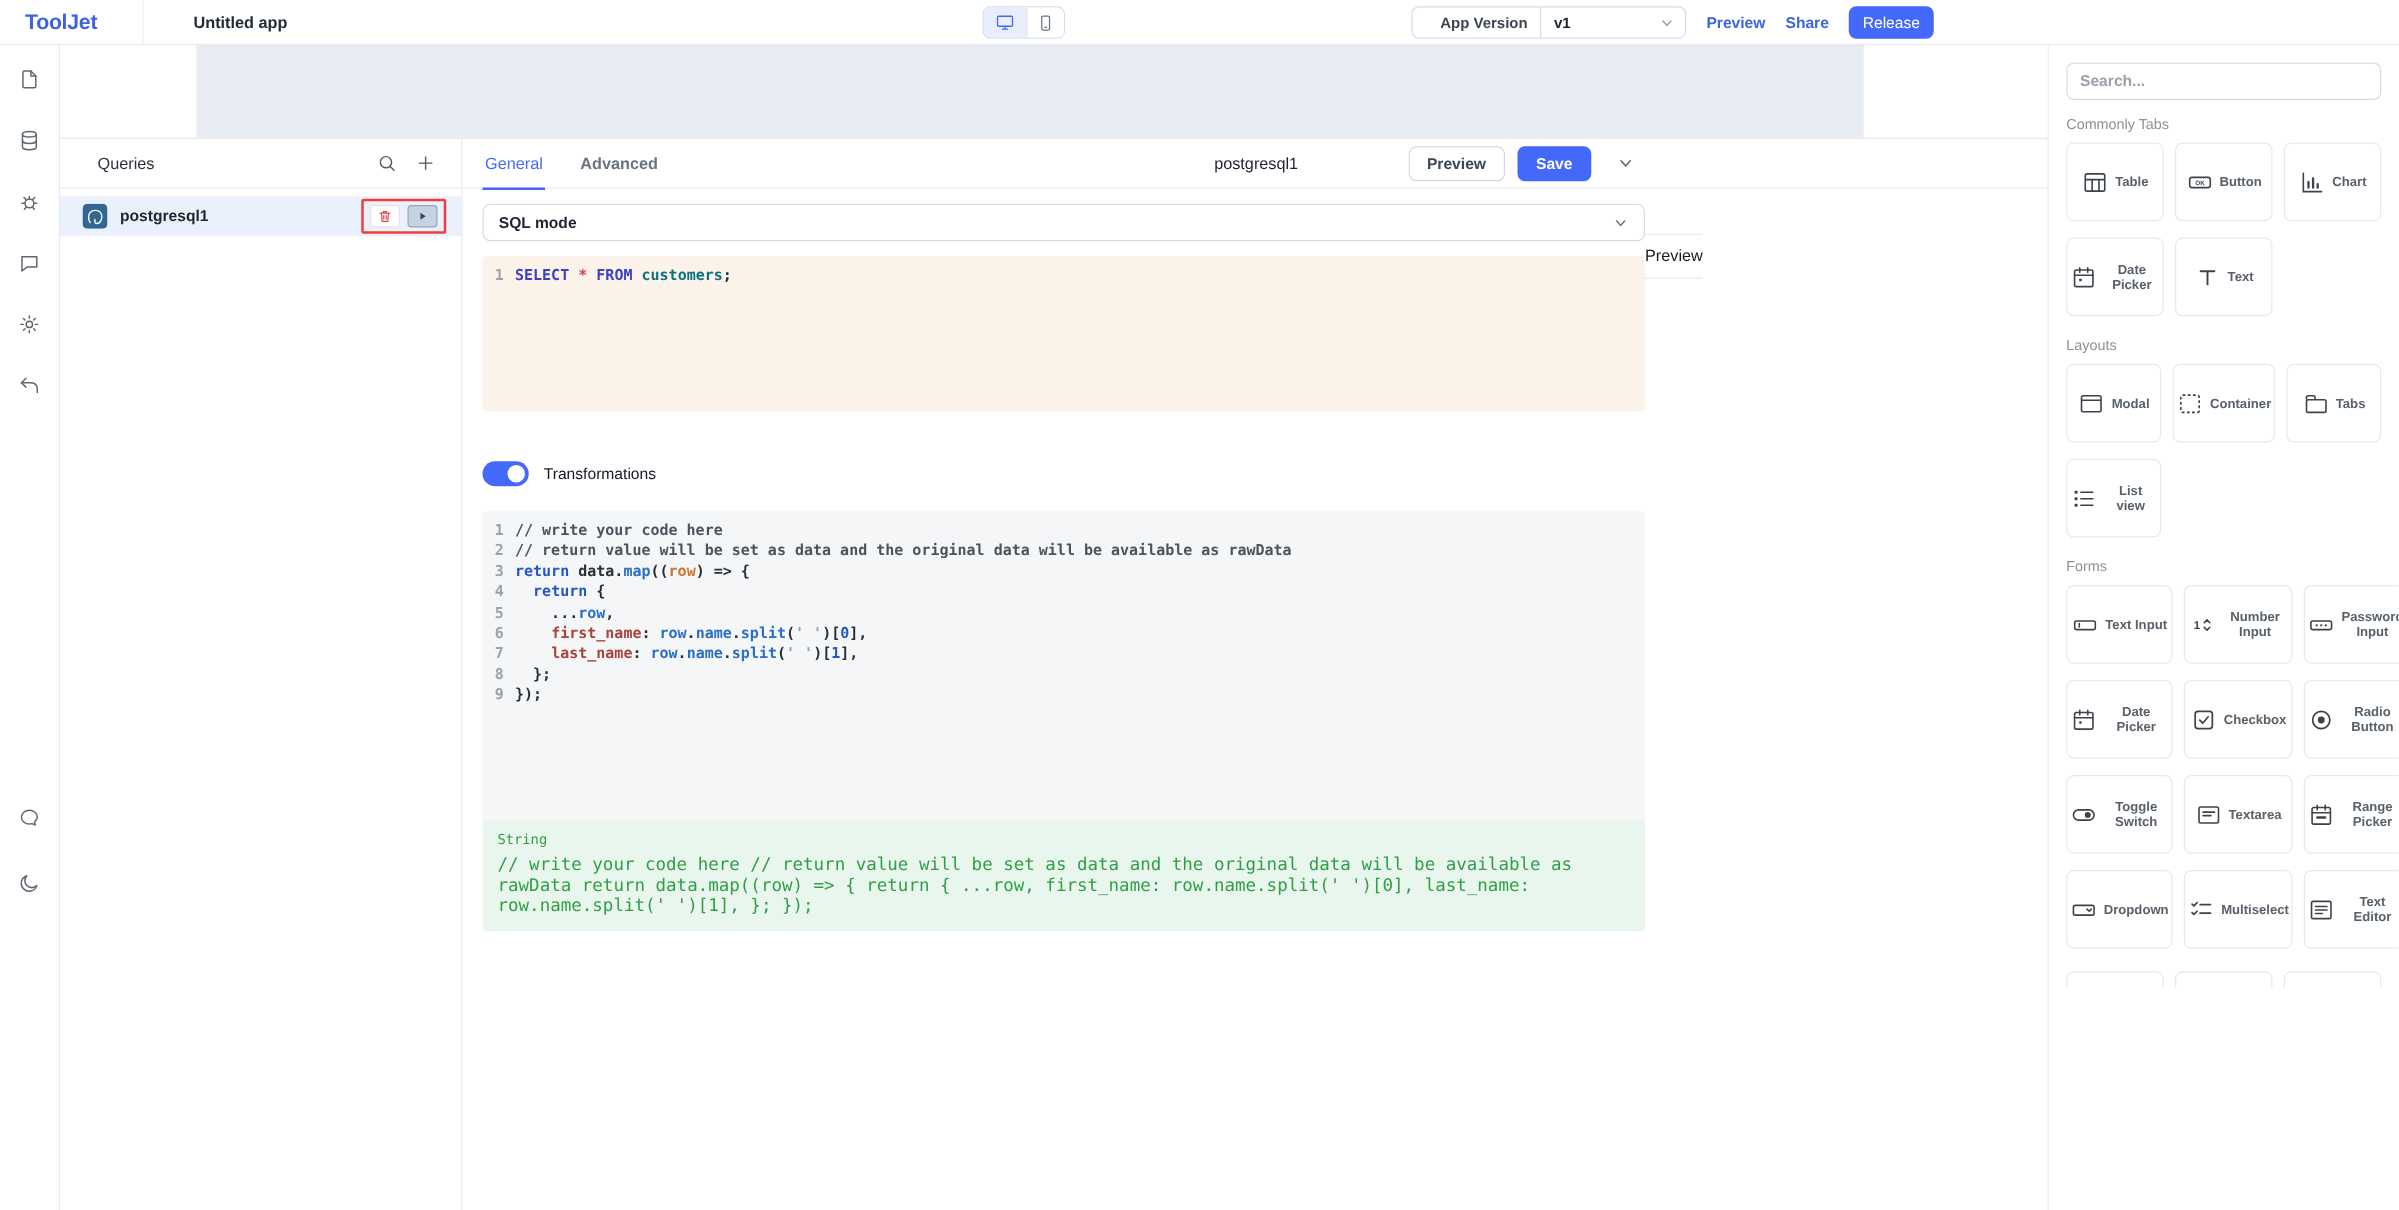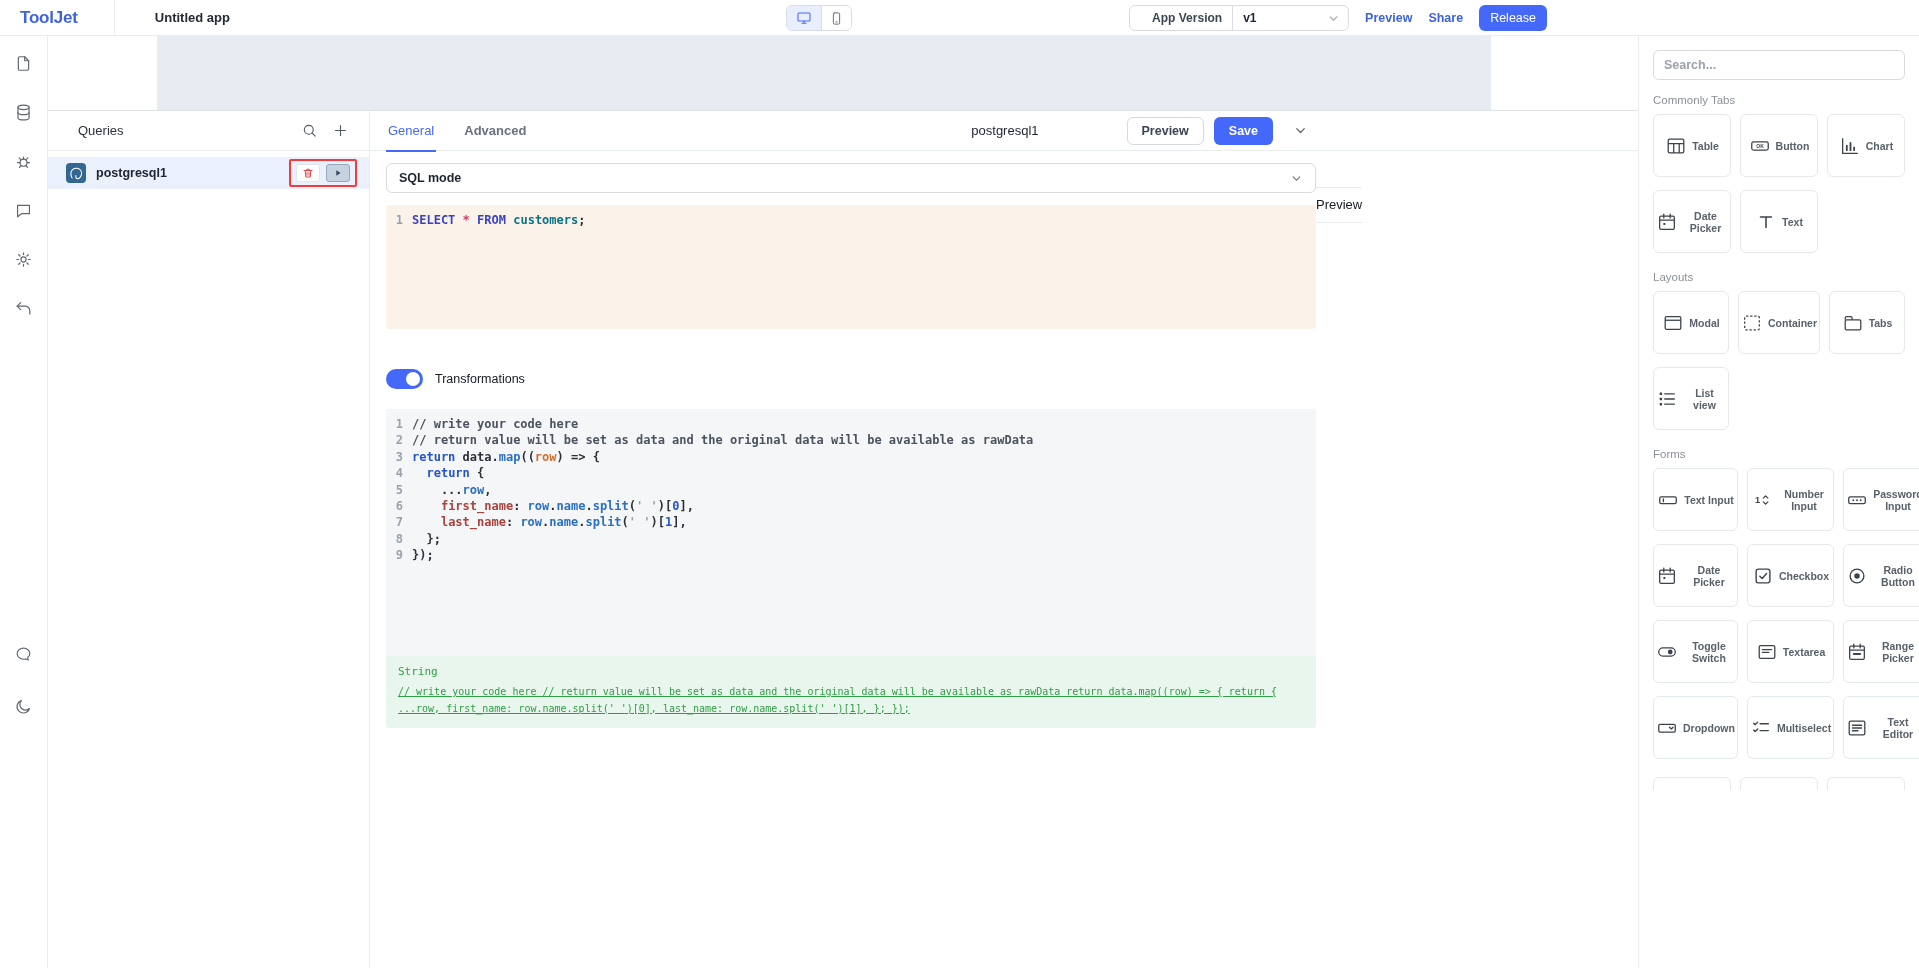--- a/index.html
+++ b/index.html
@@ -80,21 +80,21 @@
   .js-editor{background:#f5f6f8;min-height:247px;border-radius:3px 3px 0 0;}
   .code-line{display:flex;}
   .gutter{flex:none;width:26px;padding-right:9px;text-align:right;color:#9aa2ab;}
   .code-text{white-space:pre;color:#2b3036;}
   .tk-sqlkw{color:#3a41c5;} .tk-star{color:#d6336c;} .tk-tbl{color:#0b7285;}
   .tk-com{color:#4b545e;} .tk-kw{color:#2456c4;} .tk-fn{color:#2b6fc2;}
   .tk-param{color:#cf7231;} .tk-prop{color:#a8443c;} .tk-str{color:#9aa3ab;} .tk-num{color:#2456c4;}
 
   .result-box{background:#e9f6ee;border-radius:0 0 3px 3px;padding:9px 12px 11px;}
   .result-type{font-family:"DejaVu Sans Mono",monospace;font-size:11px;color:#2f9e44;margin-bottom:6px;}
-  .result-value{font-family:"DejaVu Sans Mono",monospace;font-size:10px;line-height:16.5px;color:#2f9e44;text-decoration:underline;}
+  .result-value{font-family:"DejaVu Sans Mono",monospace;font-size:14px;line-height:16.5px;color:#2f9e44;}
   .preview-section{margin-top:24px;border-top:1px solid #e8ebef;}
   .preview-label{font-size:13px;font-weight:500;color:#141a23;padding:9px 0 10px;border-bottom:1px solid #e8ebef;}
 
   
   .widgets-panel{width:281px;flex:none;border-left:1px solid #e8ebef;background:#fff;}
   .widgets-clip{height:754px;overflow:hidden;padding:14px 14px 0;}
   .search-box{height:30px;border:1px solid #d7dbe0;border-radius:6px;display:flex;align-items:center;padding:0 10px;margin-bottom:14px;background:#fff;}
   .search-input{border:none;outline:none;width:100%;font-family:inherit;font-size:12.5px;color:#1d2430;background:transparent;}
   .search-input::placeholder{color:#9aa2ab;}
   .widget-section-title{font-size:11.5px;color:#8a9198;margin:0 0 8px;font-weight:500;}

